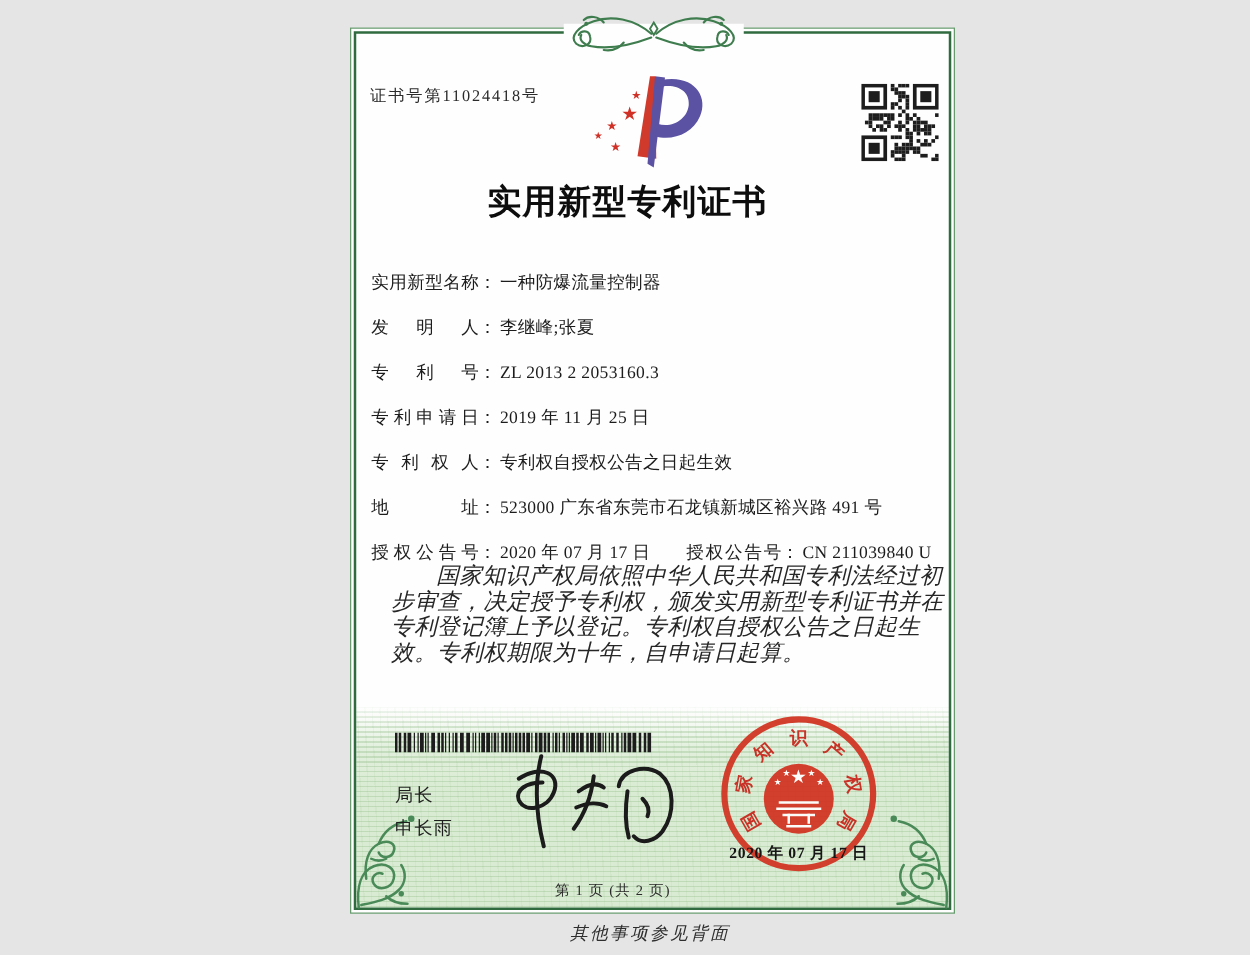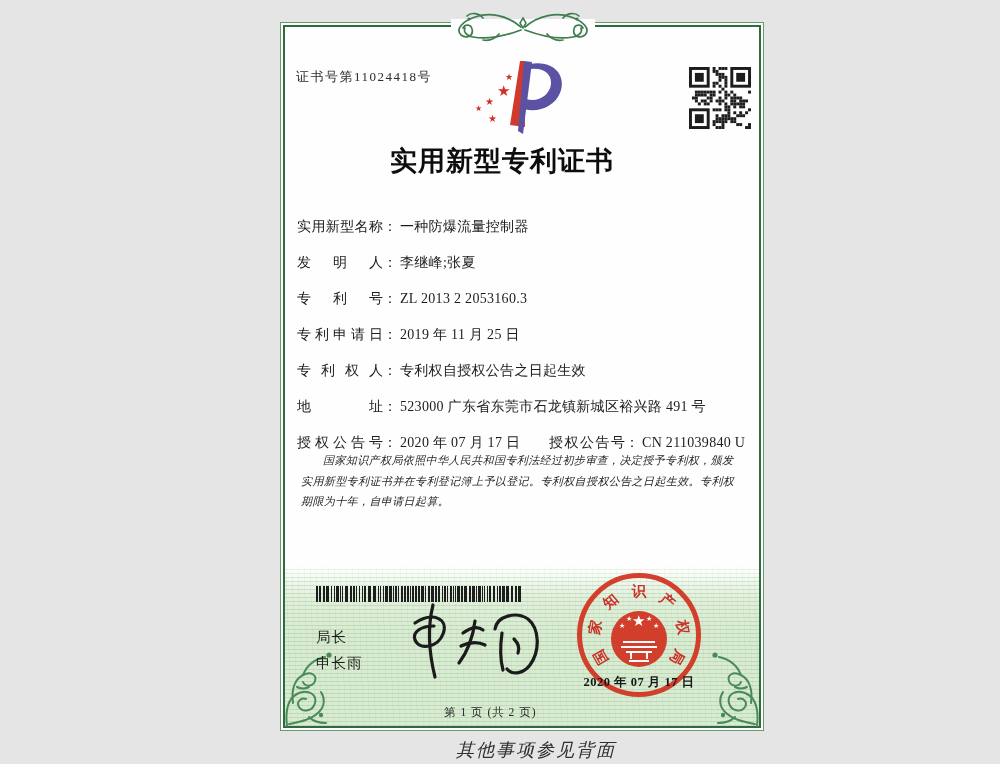--- a/index.html
+++ b/index.html
@@ -45,22 +45,22 @@
   .field-row { position:relative; height:20px; line-height:20px; margin-bottom:16px;
     white-space:nowrap; }
   .field-row .lbl { display:inline-block; width:86px; vertical-align:top;
     text-align:justify; text-align-last:justify; }
   .field-row .colon { display:inline-block; }
   .field-row .val { display:inline-block; margin-left:3px; letter-spacing:0.3px; }
   .field-row .pair2 { position:absolute; left:252px; top:0; }
   .field-row .pair2 .lbl { width:76px; }
 
   
-  .body-text { position:absolute; left:20px; top:427px; width:442px; z-index:3;
-    font-size:11px; line-height:20.5px; color:#262626; font-style:italic;
+  .body-text { position:absolute; left:32px; top:427px; width:442px; z-index:3;
+    font-size:18px; line-height:20.5px; color:#262626; font-style:italic;
     letter-spacing:0.4px; }
   .body-text p { text-indent:2em; }
 
   
   .barcode { position:absolute; left:35px; top:563px; width:205px; height:16px; z-index:3; }
   .director { position:absolute; left:35px; top:601px; z-index:3;
     font-family:"Liberation Sans","DejaVu Sans",sans-serif;
     font-size:14.5px; color:#1e1e1e; line-height:26px; letter-spacing:1px; }
   .signature { position:absolute; left:120px; top:576px; width:145px; height:82px; z-index:4; }
 
@@ -83,21 +83,21 @@
   .emblem .bar { position:absolute; background:#ffffff; }
 
   .seal-date { position:absolute; left:298px; top:651px; width:120px; z-index:5;
     text-align:center; font-size:12.5px; font-weight:700; color:#161616;
     letter-spacing:0.5px; }
 
   .page-num { position:absolute; left:163px; top:682px; z-index:3;
     font-size:11.5px; color:#2a2a2a; letter-spacing:1px; }
 
   .back-note { position:absolute; left:456px; top:738px; z-index:3;
-    font-size:18px; font-style:italic; color:#2e2e2e; letter-spacing:2px; }
+    font-size:14px; font-style:italic; color:#2e2e2e; letter-spacing:2px; }
 </style>
 </head>
 <body>
 
 <div id="stage">
   <div id="certificate">
     <div class="band"></div>
     <div class="band-fade"></div>
     <div class="inner-frame"></div>
 

